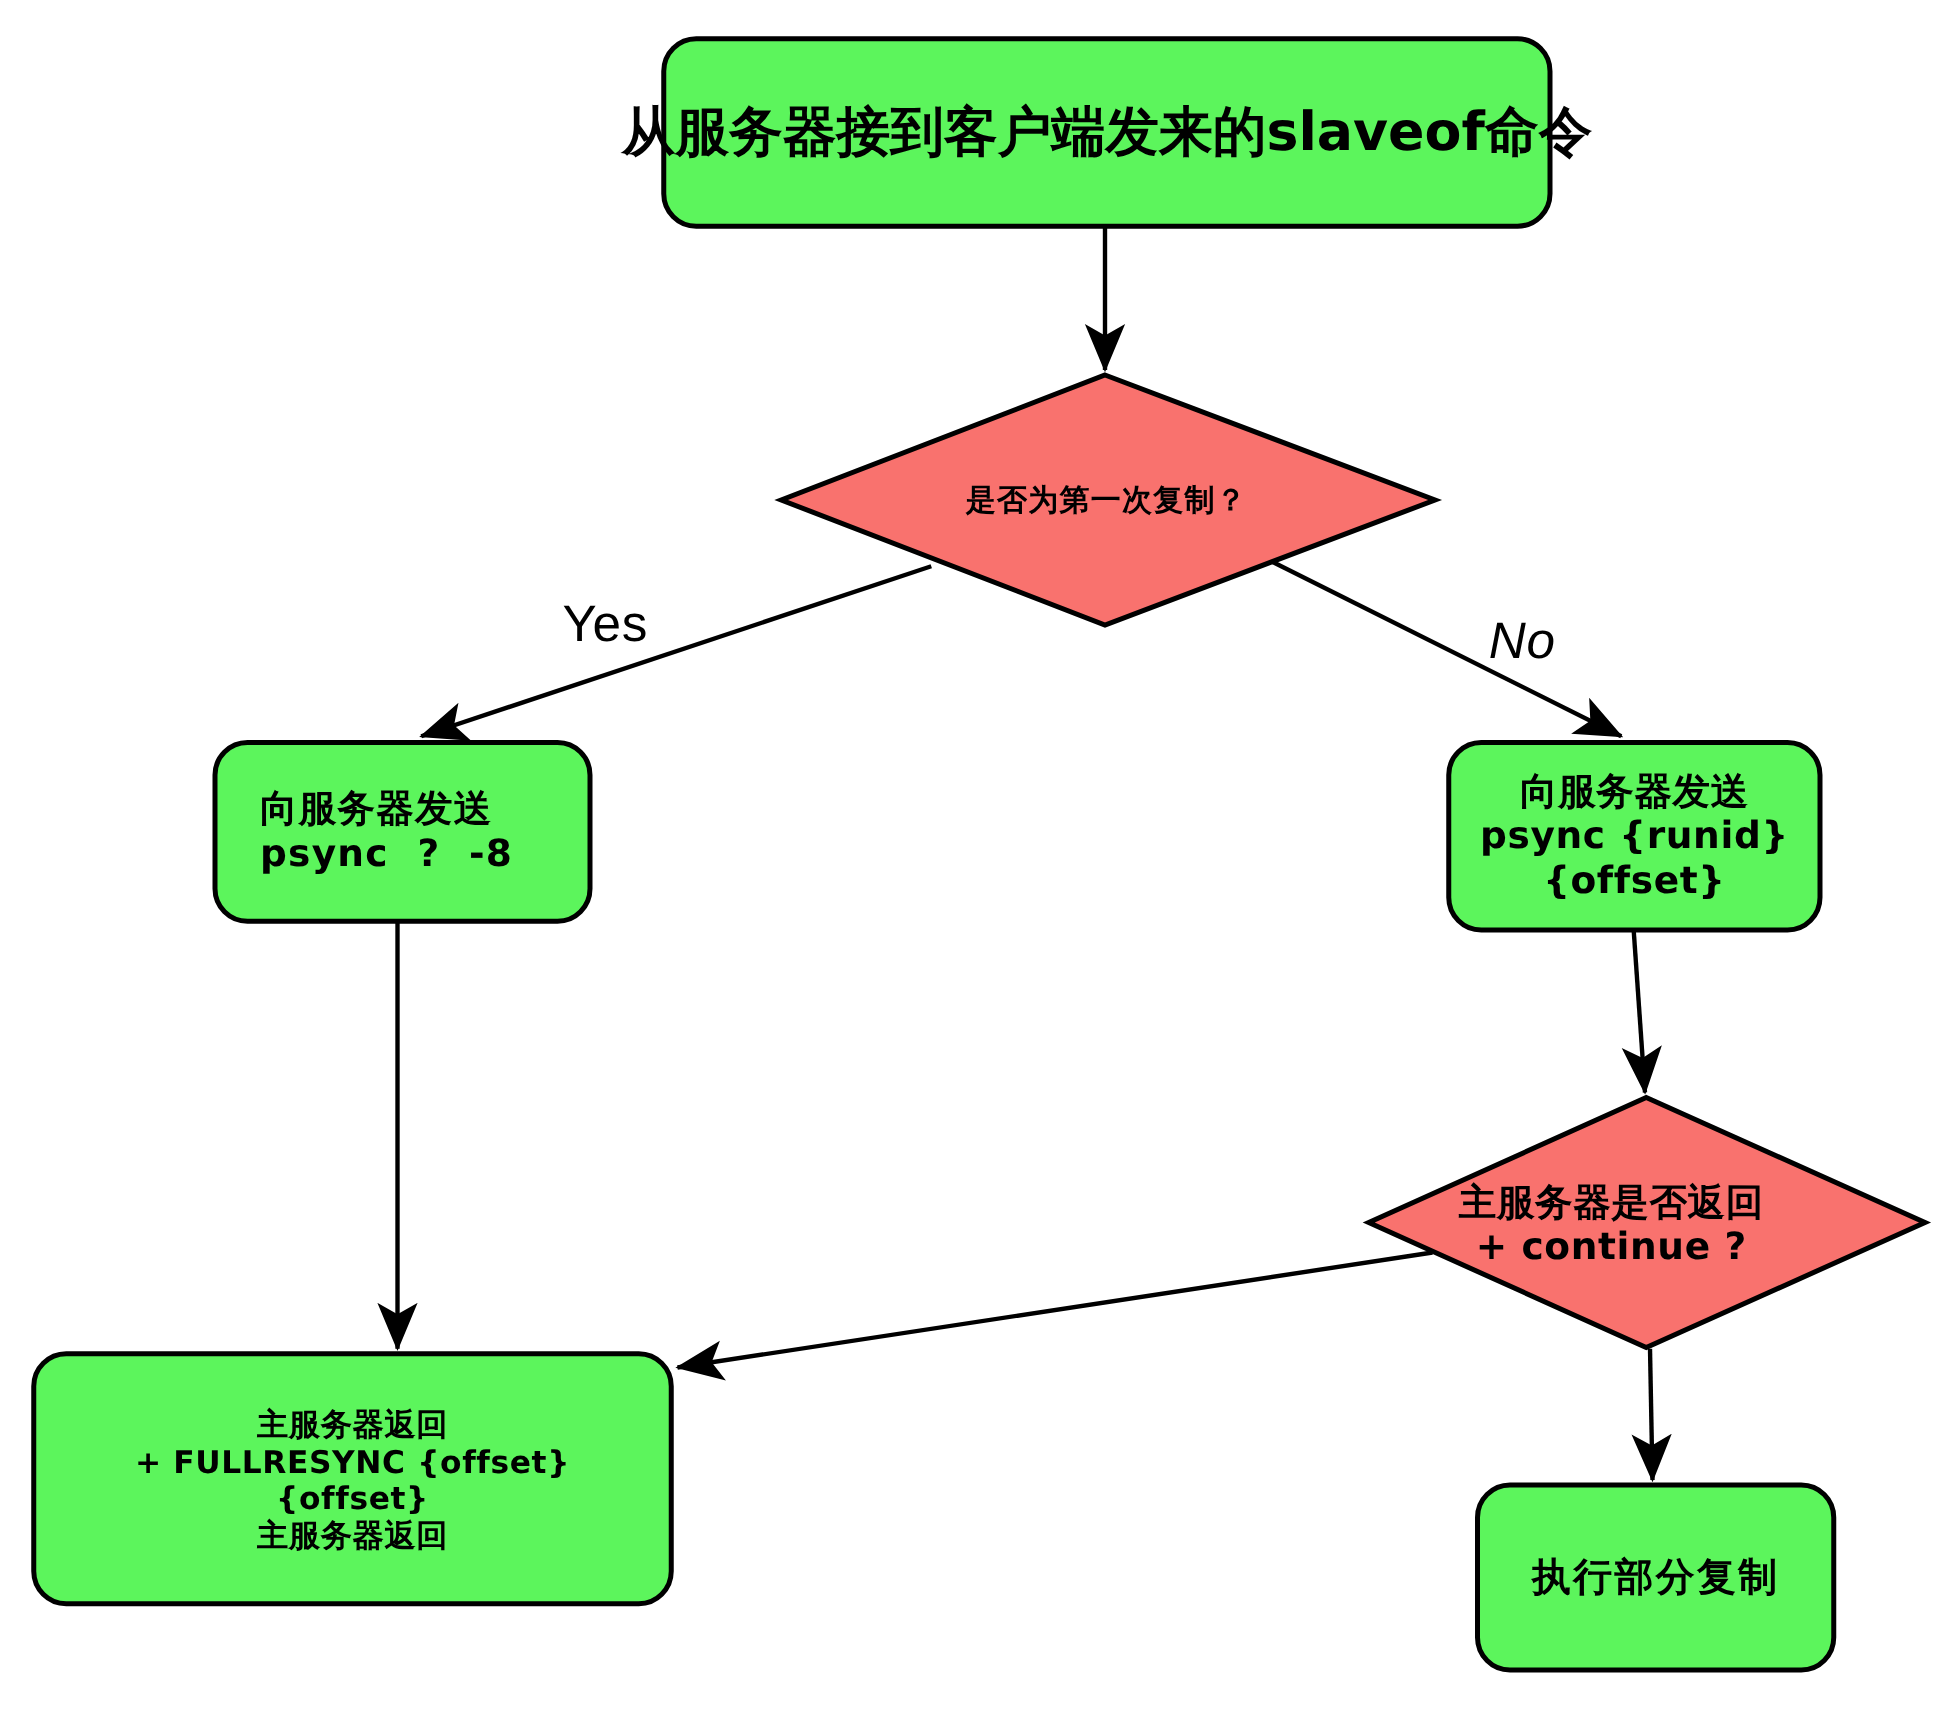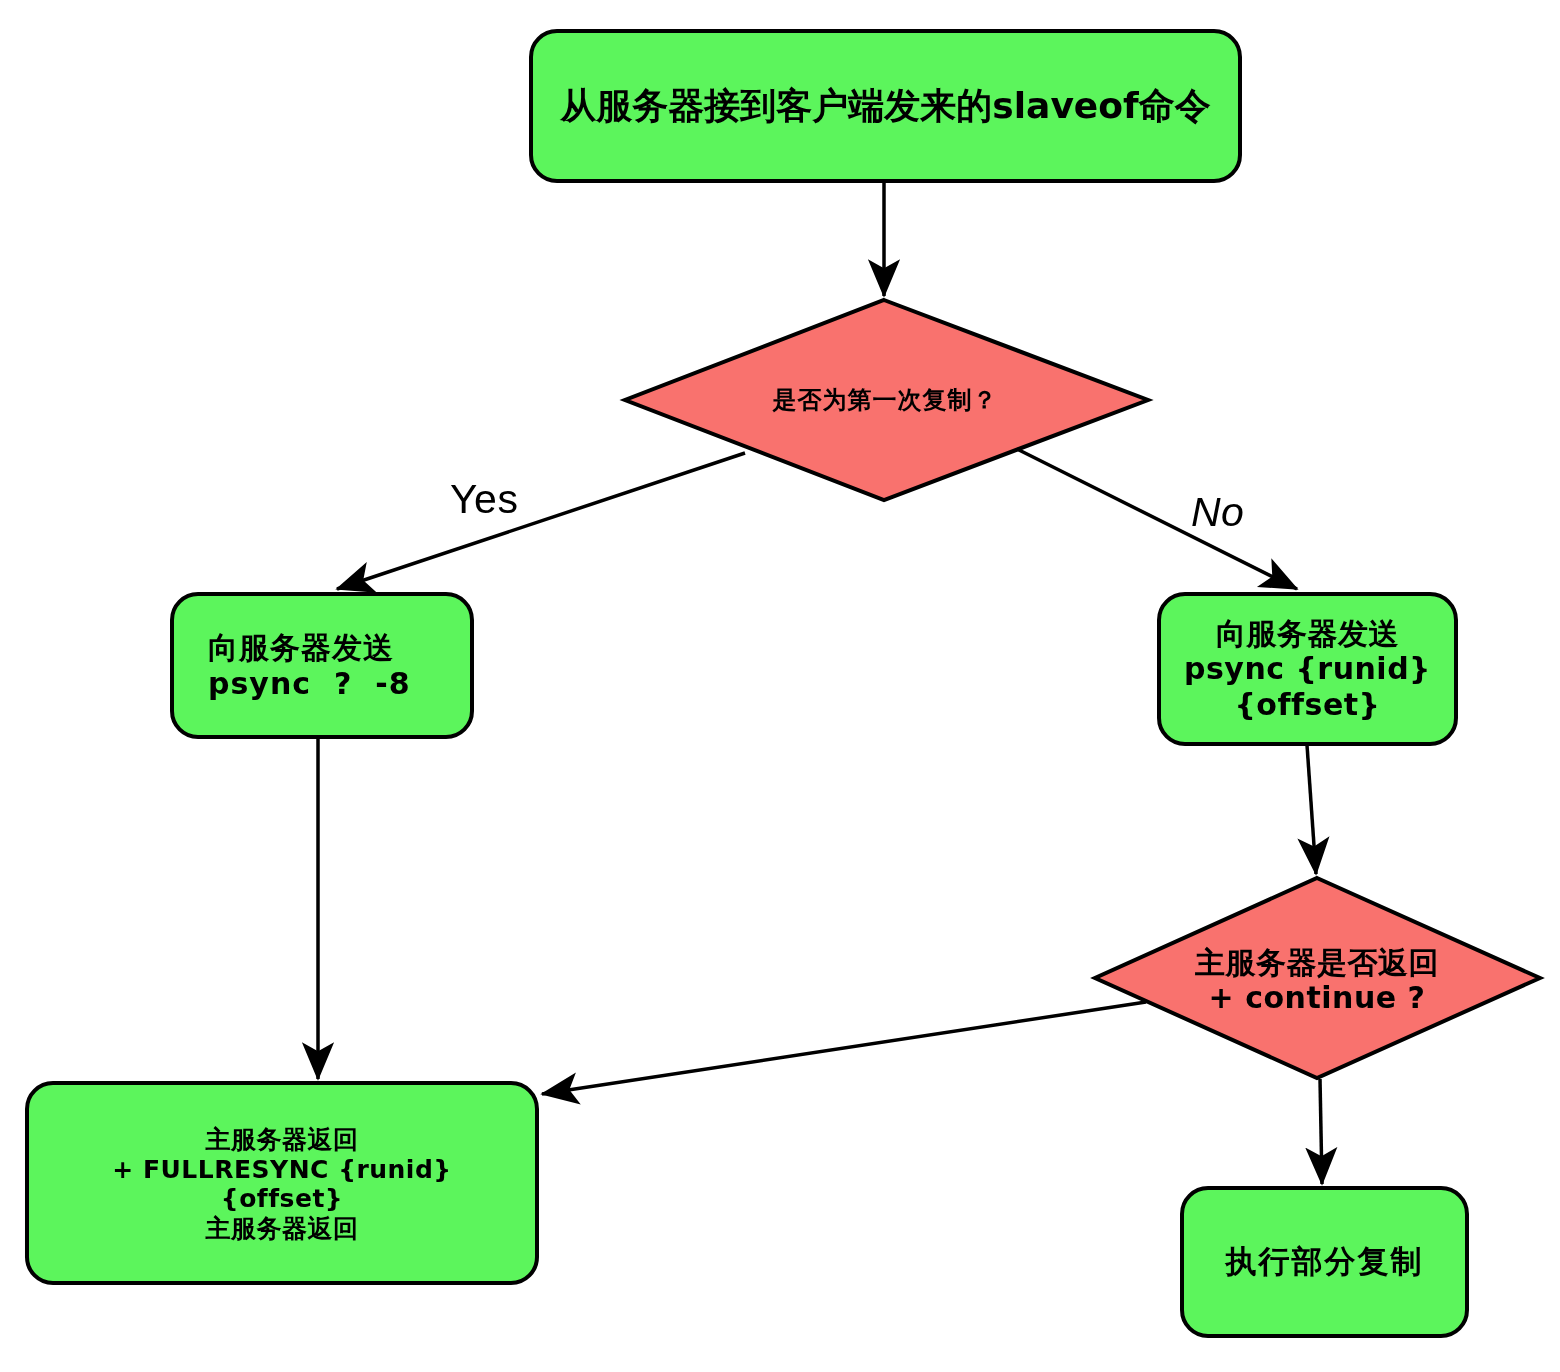--- a/index.html
+++ b/index.html
@@ -39,21 +39,21 @@
   .node-text .ln { display: block; }
   .edge-label {
     position: absolute;
     font-family: "Liberation Sans", sans-serif;
     font-weight: 400;
     color: #000000;
     font-size: 41px;
     letter-spacing: 0.5px;
   }
   
-  #t-start        { font-size: 36px; text-align: center; }
+  #t-start        { font-size: 43px; text-align: center; }
   #t-q1           { font-size: 24px; letter-spacing: 1px; }
   #t-send-psync-1 { font-size: 30px; align-items: flex-start; text-align: left; letter-spacing: 1px;}
   #t-send-psync-r { font-size: 30px; letter-spacing: 0.5px;}
   #t-q2           { font-size: 30px; letter-spacing: 0.5px;}
   #t-fullresync   { font-size: 25px; letter-spacing: 0.5px;}
   #t-partial      { font-size: 31px; letter-spacing: 2px; font-family: Liberation Serif, serif;}
 </style>
 </head>
 <body>
 
@@ -107,28 +107,28 @@
     <span class="ln">向服务器发送</span>
     <span class="ln">psync  ?  -8</span>
   </div>
 
   <div class="node-text" id="t-send-psync-r" style="left:1159px; top:598px; width:297px; height:142px;">
     <span class="ln">向服务器发送</span>
     <span class="ln">psync {runid}</span>
     <span class="ln">{offset}</span>
   </div>
 
-  <div class="node-text" id="t-q2" style="left:1127px; top:935px; width:380px; height:90px;">
+  <div class="node-text" id="t-q2" style="left:1099px; top:935px; width:380px; height:90px;">
     <span class="ln">主服务器是否返回</span>
     <span class="ln">+ continue ?</span>
   </div>
 
   <div class="node-text" id="t-fullresync" style="left:27px; top:1092px; width:510px; height:184px;">
     <span class="ln">主服务器返回</span>
-    <span class="ln">+ FULLRESYNC {runid}</span>
+    <span class="ln">+ FULLRESYNC {offset}</span>
     <span class="ln">{offset}</span>
     <span class="ln">主服务器返回</span>
   </div>
 
   <div class="node-text" id="t-partial" style="left:1182px; top:1188px; width:285px; height:148px;">
     <span class="ln">执行部分复制</span>
   </div>
 
   <div class="edge-label" style="left:450px; top:476px;">Yes</div>
 

